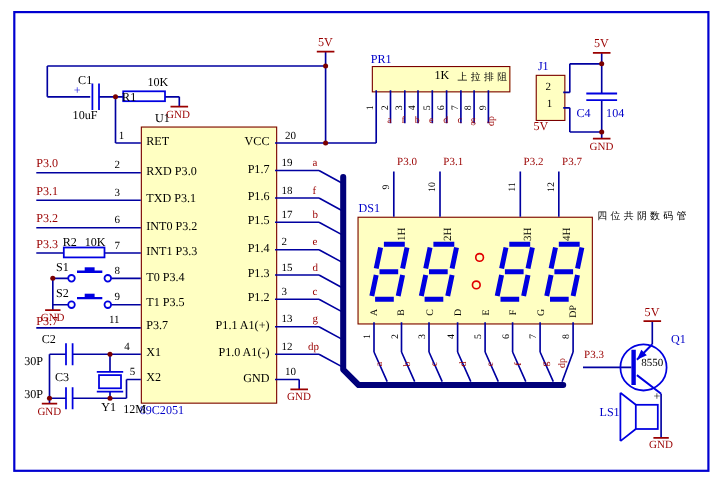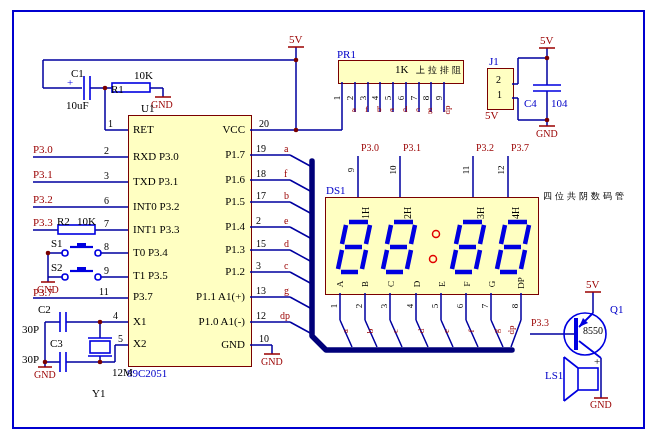--- a/index.html
+++ b/index.html
@@ -173,21 +173,21 @@
   <span class="lbl n s10" style="left:280px;top:311px">dp</span>
 
   <span class="lbl k" style="left:57px;top:216px">R2</span>
   <span class="lbl k" style="left:77px;top:216px">10K</span>
   <span class="lbl k" style="left:51px;top:238px">S1</span>
   <span class="lbl k" style="left:51px;top:262px">S2</span>
   <span class="lbl k" style="left:38px;top:304px">C2</span>
   <span class="lbl k" style="left:22px;top:324px">30P</span>
   <span class="lbl k" style="left:50px;top:338px">C3</span>
   <span class="lbl k" style="left:22px;top:354px">30P</span>
-  <span class="lbl k" style="left:92px;top:388px">Y1</span>
+  <span class="lbl k" style="left:92px;top:366px">Y1</span>
   <span class="lbl k" style="left:112px;top:367px">12M</span>
 
   <span class="lbl d" style="left:337px;top:49px">PR1</span>
   <span class="lbl k" style="left:395px;top:64px">1K</span>
   <span class="lbl k s9 cn" style="left:416px;top:66px">上拉排阻</span>
   <span class="lbl k s9 r" style="left:337px;top:98px">1</span>
   <span class="lbl k s9 r" style="left:350px;top:98px">2</span>
   <span class="lbl k s9 r" style="left:363px;top:98px">3</span>
   <span class="lbl k s9 r" style="left:375px;top:98px">4</span>
   <span class="lbl k s9 r" style="left:388px;top:98px">5</span>

